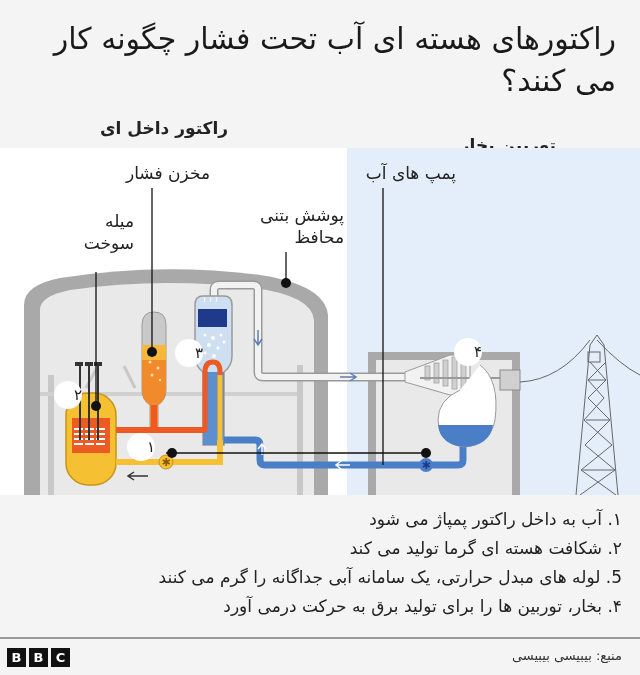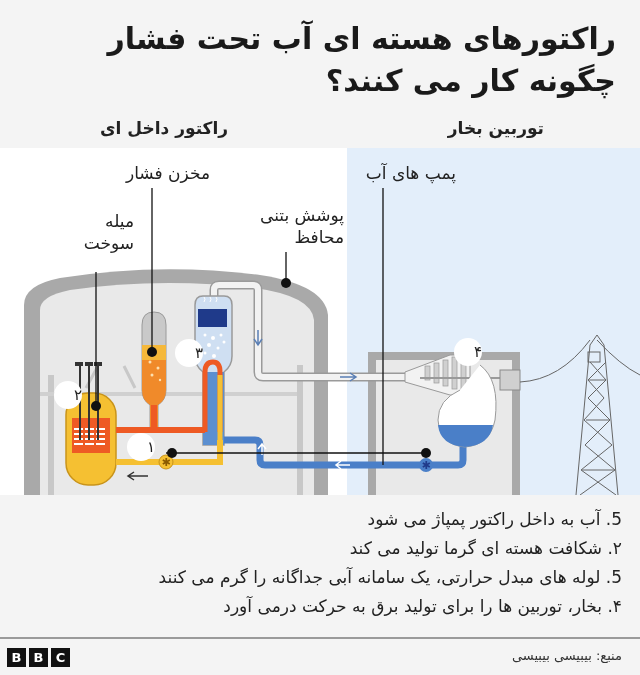--- a/index.html
+++ b/index.html
@@ -1,21 +1,21 @@
 <!DOCTYPE html>
 <html><head>
   <meta charset="utf-8">
   <style>
     * { box-sizing: border-box; margin: 0; padding: 0; }
     html, body { width: 640px; height: 675px; background: #f4f4f4; overflow: hidden; }
     body { font-family: "DejaVu Sans", "Liberation Sans", sans-serif; color: #222; position: relative; }
     .title {
       position: absolute; right: 24px; top: 18px; width: 600px;
       direction: rtl; text-align: right;
-      font-size: 30px; font-weight: bold; line-height: 42px; color: #1a1a1a;
+      font-size: 30px; font-weight: normal; line-height: 42px; color: #1a1a1a;
     }
     .section-label {
       position: absolute; top: 118px; direction: rtl;
       font-size: 17px; font-weight: bold; color: #222;
     }
     .diagram { position: absolute; left: 0; top: 148px; width: 640px; height: 347px; }
     .diagram svg { display: block; }
     .label { position: absolute; direction: rtl; text-align: right; font-size: 17px; color: #222; line-height: 22px; }
     .steps {
       position: absolute; right: 18px; top: 505px; width: 610px;
@@ -29,21 +29,21 @@
       font-family: "DejaVu Sans", sans-serif; font-weight: bold; font-size: 13px;
       display: flex; align-items: center; justify-content: center;
     }
     .source { position: absolute; right: 18px; top: 648px; direction: rtl; font-size: 13px; color: #333; }
   </style>
 </head>
 <body>
 
 <div class="title">راکتورهای هسته ای آب تحت فشار چگونه کار می کنند؟</div>
 
-<div class="section-label" style="right:96px;">توربین بخار</div>
+<div class="section-label" style="right:84px;margin-top:17px;">توربین بخار</div>
 <div class="section-label" style="left:100px;">راکتور داخل ای</div>
 
 <div class="diagram">
   <svg width="640" height="347" viewBox="0 148 640 347" xmlns="http://www.w3.org/2000/svg">
 
     <rect x="0" y="148" width="347" height="347" fill="#ffffff"></rect>
     <rect x="347" y="148" width="293" height="347" fill="#e3eefa"></rect>
 
     <g>
       <path d="M24,495 L24,305 Q24,285 60,278 Q160,262 260,275 Q325,285 328,315 L328,495 Z" fill="#a9a9a9"></path>
@@ -199,21 +199,21 @@
   <div class="label" style="left:175px; top:194px; width:28px; font-size:15px;">۳</div>
   <div class="label" style="left:454px; top:193px; width:28px; font-size:15px;">۴</div>
 
   <div class="label" style="left:100px; top:14px; width:110px;">مخزن فشار</div>
   <div class="label" style="left:58px; top:62px; width:76px;">میله سوخت</div>
   <div class="label" style="left:228px; top:56px; width:116px;">پوشش بتنی محافظ</div>
   <div class="label" style="left:326px; top:14px; width:130px;">پمپ های آب</div>
 </div>
 
 <ul class="steps">
-  <li>5. آب به داخل راکتور پمپاژ می شود</li>
+  <li>۱. آب به داخل راکتور پمپاژ می شود</li>
   <li>۲. شکافت هسته ای گرما تولید می کند</li>
   <li>5. لوله های مبدل حرارتی، یک سامانه آبی جداگانه را گرم می کنند</li>
   <li>۴. بخار، توربین ها را برای تولید برق به حرکت درمی آورد</li>
 </ul>
 
 <div class="footer-line"></div>
 <div class="bbc">
   <span>B</span>
   <span>B</span>
   <span>C</span>

